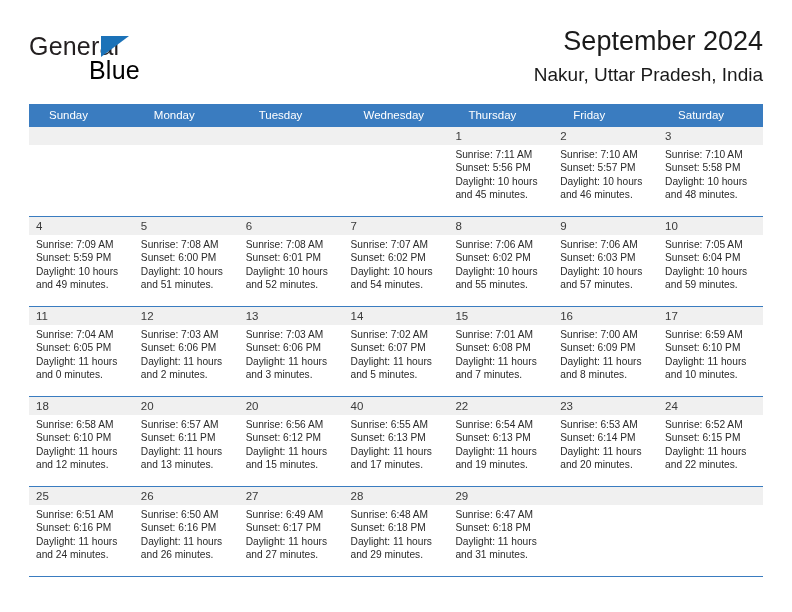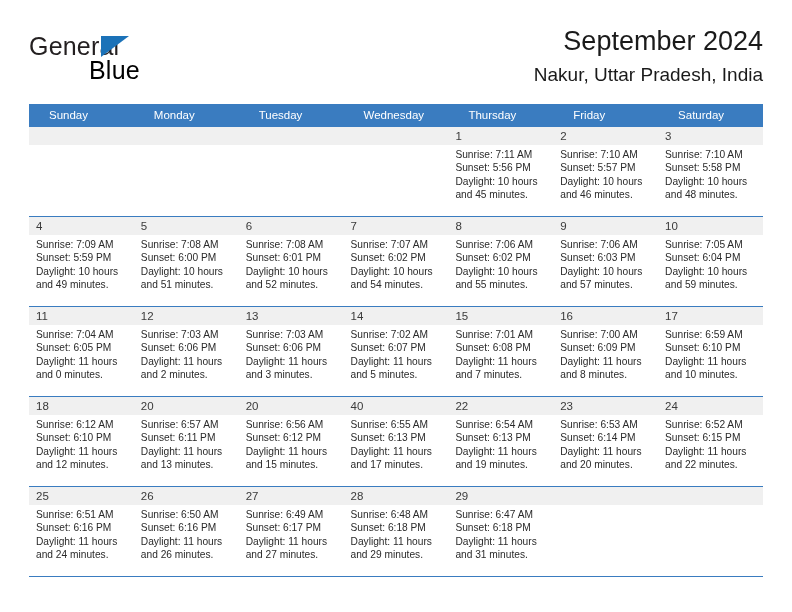--- a/index.html
+++ b/index.html
@@ -409,21 +409,21 @@
                 <div>and 10 minutes.</div>
               </div>
             </div>
           </td>
         </tr>
         <tr class="week-row">
           <td>
             <div class="cell-inner">
               <div class="daynum-band">18</div>
               <div class="cell-body">
-                <div>Sunrise: 6:12 AM</div>
+                <div>Sunrise: 6:58 AM</div>
                 <div>Sunset: 6:10 PM</div>
                 <div>Daylight: 11 hours</div>
                 <div>and 12 minutes.</div>
               </div>
             </div>
           </td>
           <td>
             <div class="cell-inner">
               <div class="daynum-band">20</div>
               <div class="cell-body">

